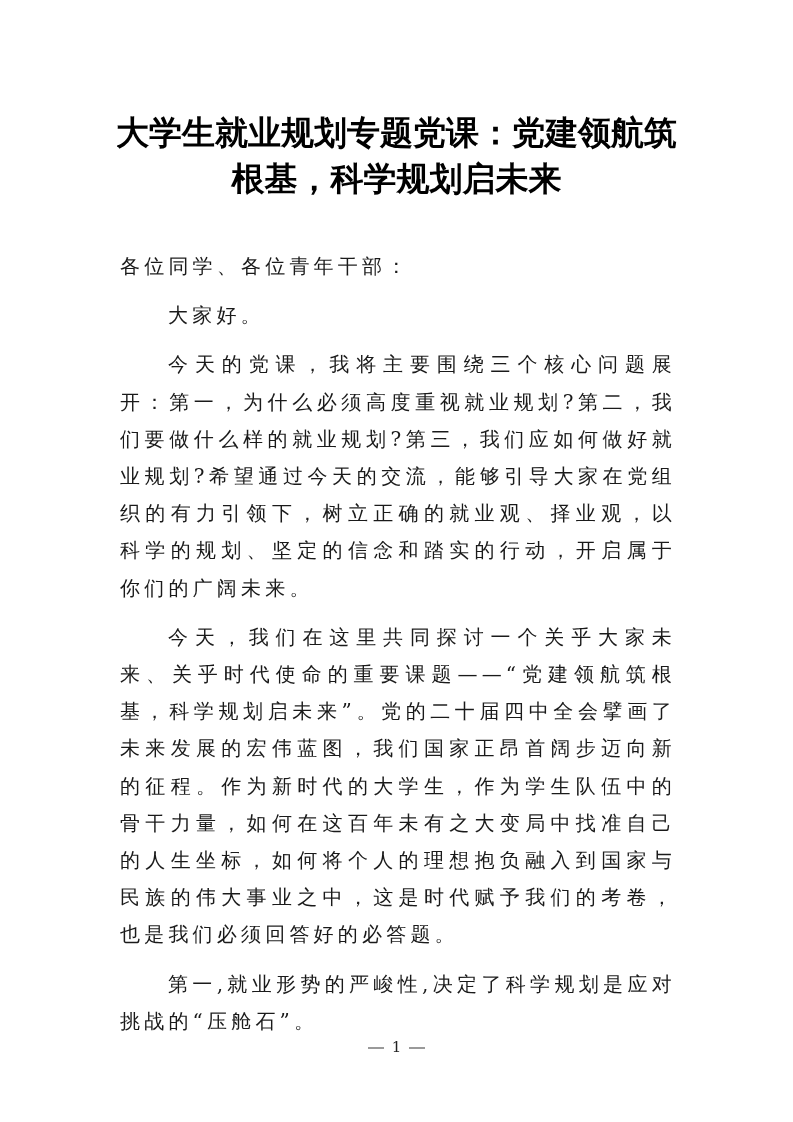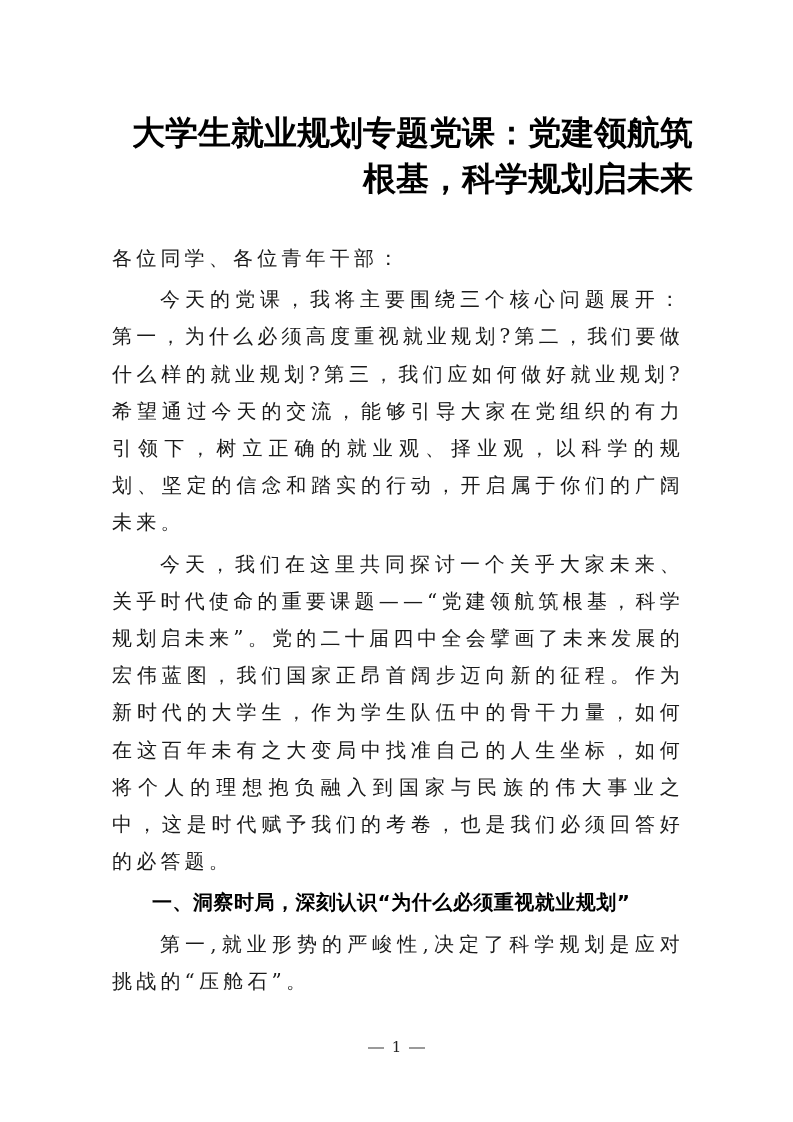--- a/index.html
+++ b/index.html
@@ -1,49 +1,49 @@
 <!DOCTYPE html>
 <html><head>
 <meta charset="utf-8">
 <style>
   html, body { margin: 0; padding: 0; background: #ffffff; }
   body { width: 793px; height: 1122px; position: relative; overflow: hidden; }
   .page { position: absolute; left: 0; top: 0; width: 793px; height: 1122px; background: #fff; }
   .title {
     position: absolute; left: 100px; top: 110px; width: 593px;
-    text-align: right; font-family: "DejaVu Sans", sans-serif; font-weight: bold;
+    text-align: center; font-family: "DejaVu Sans", sans-serif; font-weight: bold;
     font-size: 33px; line-height: 46px; color: #000; letter-spacing: 0px;
   }
   .body {
     position: absolute; left: 108px; top: 236px; width: 580px;
     font-family: "DejaVu Serif", serif; font-size: 20px; line-height: 37.2px;
     color: #1a1a1a; letter-spacing: 4.2px; text-align: justify;
   }
-  .body p { margin: 4px; }
+  .body p { margin: 12px; }
   .body p.indent { text-indent: 48px; }
   .body p.heading {
     font-family: "DejaVu Sans", sans-serif; font-weight: bold; color: #000;
     letter-spacing: 0.5px; text-indent: 40px;
   }
   .page-num {
     position: absolute; left: 0; width: 793px; top: 1038px; text-align: center;
     font-family: "DejaVu Serif", serif; font-size: 15px; color: #222;
   }
   .page-num .dash { display: inline-block; width: 16px; height: 1.5px; background: #9a9a9a; vertical-align: middle; margin: 0 8px; }
 </style>
 </head>
 <body>
 
 <div class="page">
   <div class="title">大学生就业规划专题党课：党建领航筑根基，科学规划启未来</div>
 
   <div class="body">
     <p>各位同学、各位青年干部：</p>
+    <p class="indent">大家好。</p>
     <p class="indent">今天的党课，我将主要围绕三个核心问题展开：第一，为什么必须高度重视就业规划?第二，我们要做什么样的就业规划?第三，我们应如何做好就业规划?希望通过今天的交流，能够引导大家在党组织的有力引领下，树立正确的就业观、择业观，以科学的规划、坚定的信念和踏实的行动，开启属于你们的广阔未来。</p>
     <p class="indent">今天，我们在这里共同探讨一个关乎大家未来、关乎时代使命的重要课题——“党建领航筑根基，科学规划启未来”。党的二十届四中全会擘画了未来发展的宏伟蓝图，我们国家正昂首阔步迈向新的征程。作为新时代的大学生，作为学生队伍中的骨干力量，如何在这百年未有之大变局中找准自己的人生坐标，如何将个人的理想抱负融入到国家与民族的伟大事业之中，这是时代赋予我们的考卷，也是我们必须回答好的必答题。</p>
-    <p class="heading">一、洞察时局，深刻认识“为什么必须重视就业规划”</p>
     <p class="indent">第一,就业形势的严峻性,决定了科学规划是应对挑战的“压舱石”。</p>
   </div>
 
   <div class="page-num">
     <span class="dash"></span><span>1</span><span class="dash"></span>
   </div>
 </div>
 
 </body></html>

